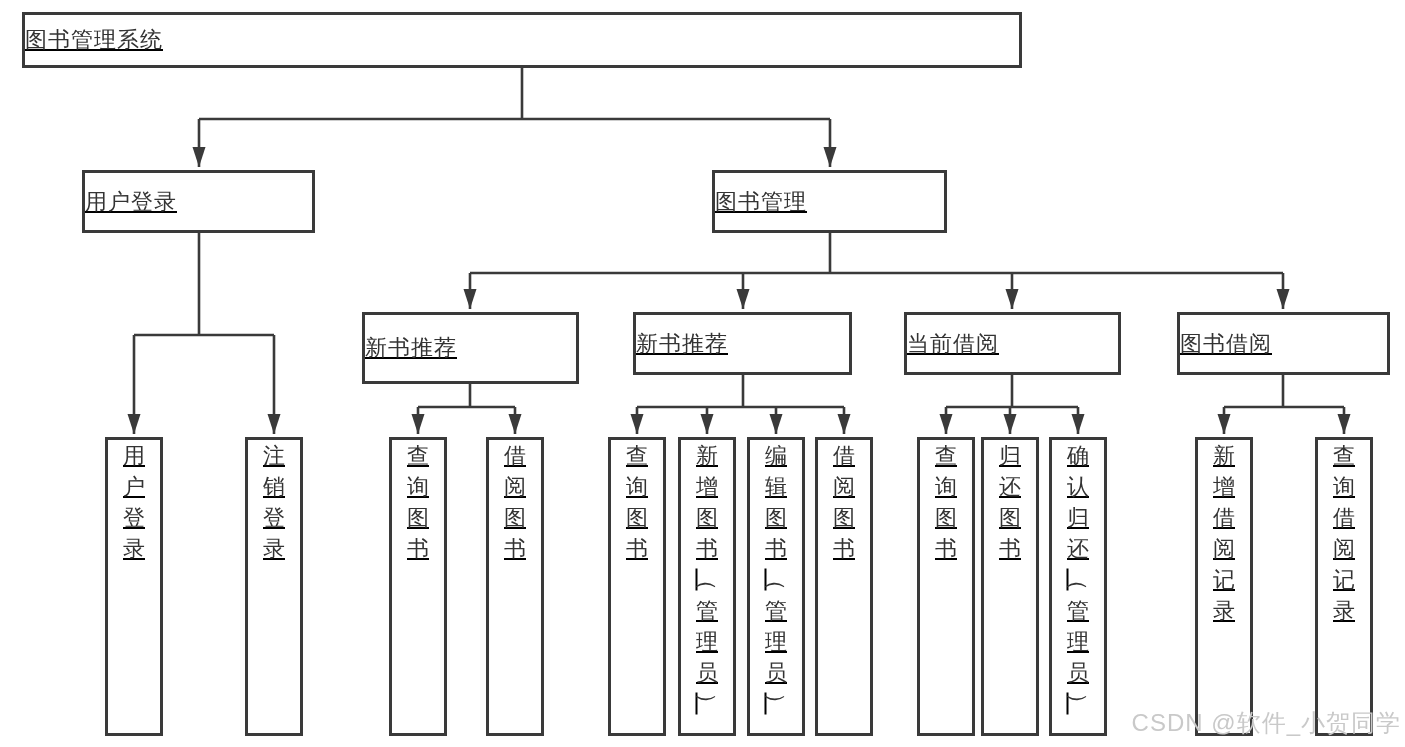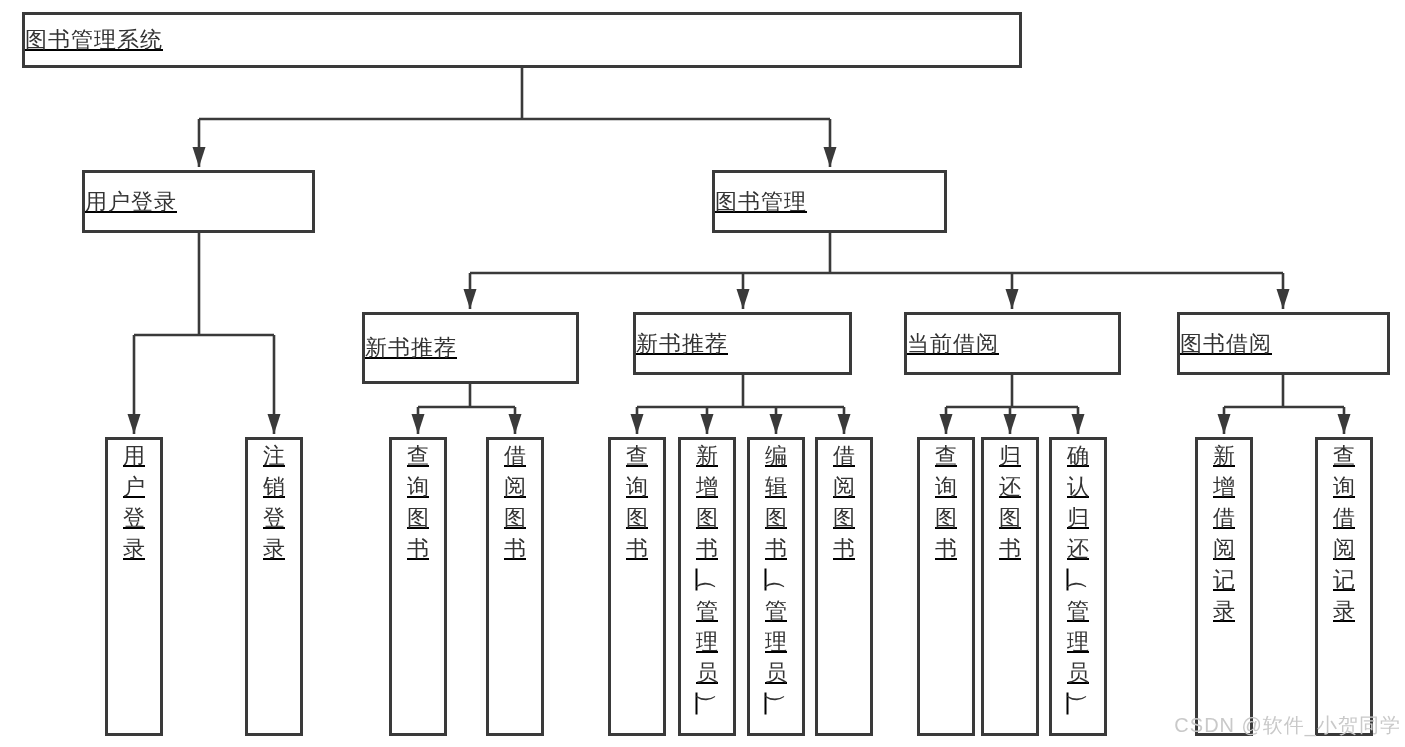--- a/index.html
+++ b/index.html
@@ -41,21 +41,21 @@
     font-size:22px;
     line-height:31px;
     color:var(--text);
     text-align:center;
   }
   .vbox .vparen{transform:rotate(90deg);}
   .watermark{
     position:absolute;
     right:4px;
     bottom:8px;
-    font-size:20px;
+    font-size:24px;
     color:var(--watermark);
     letter-spacing:1px;
     z-index:3;
     white-space:nowrap;
   }
 </style>
 </head>
 <body>
 
 <div class="canvas">

